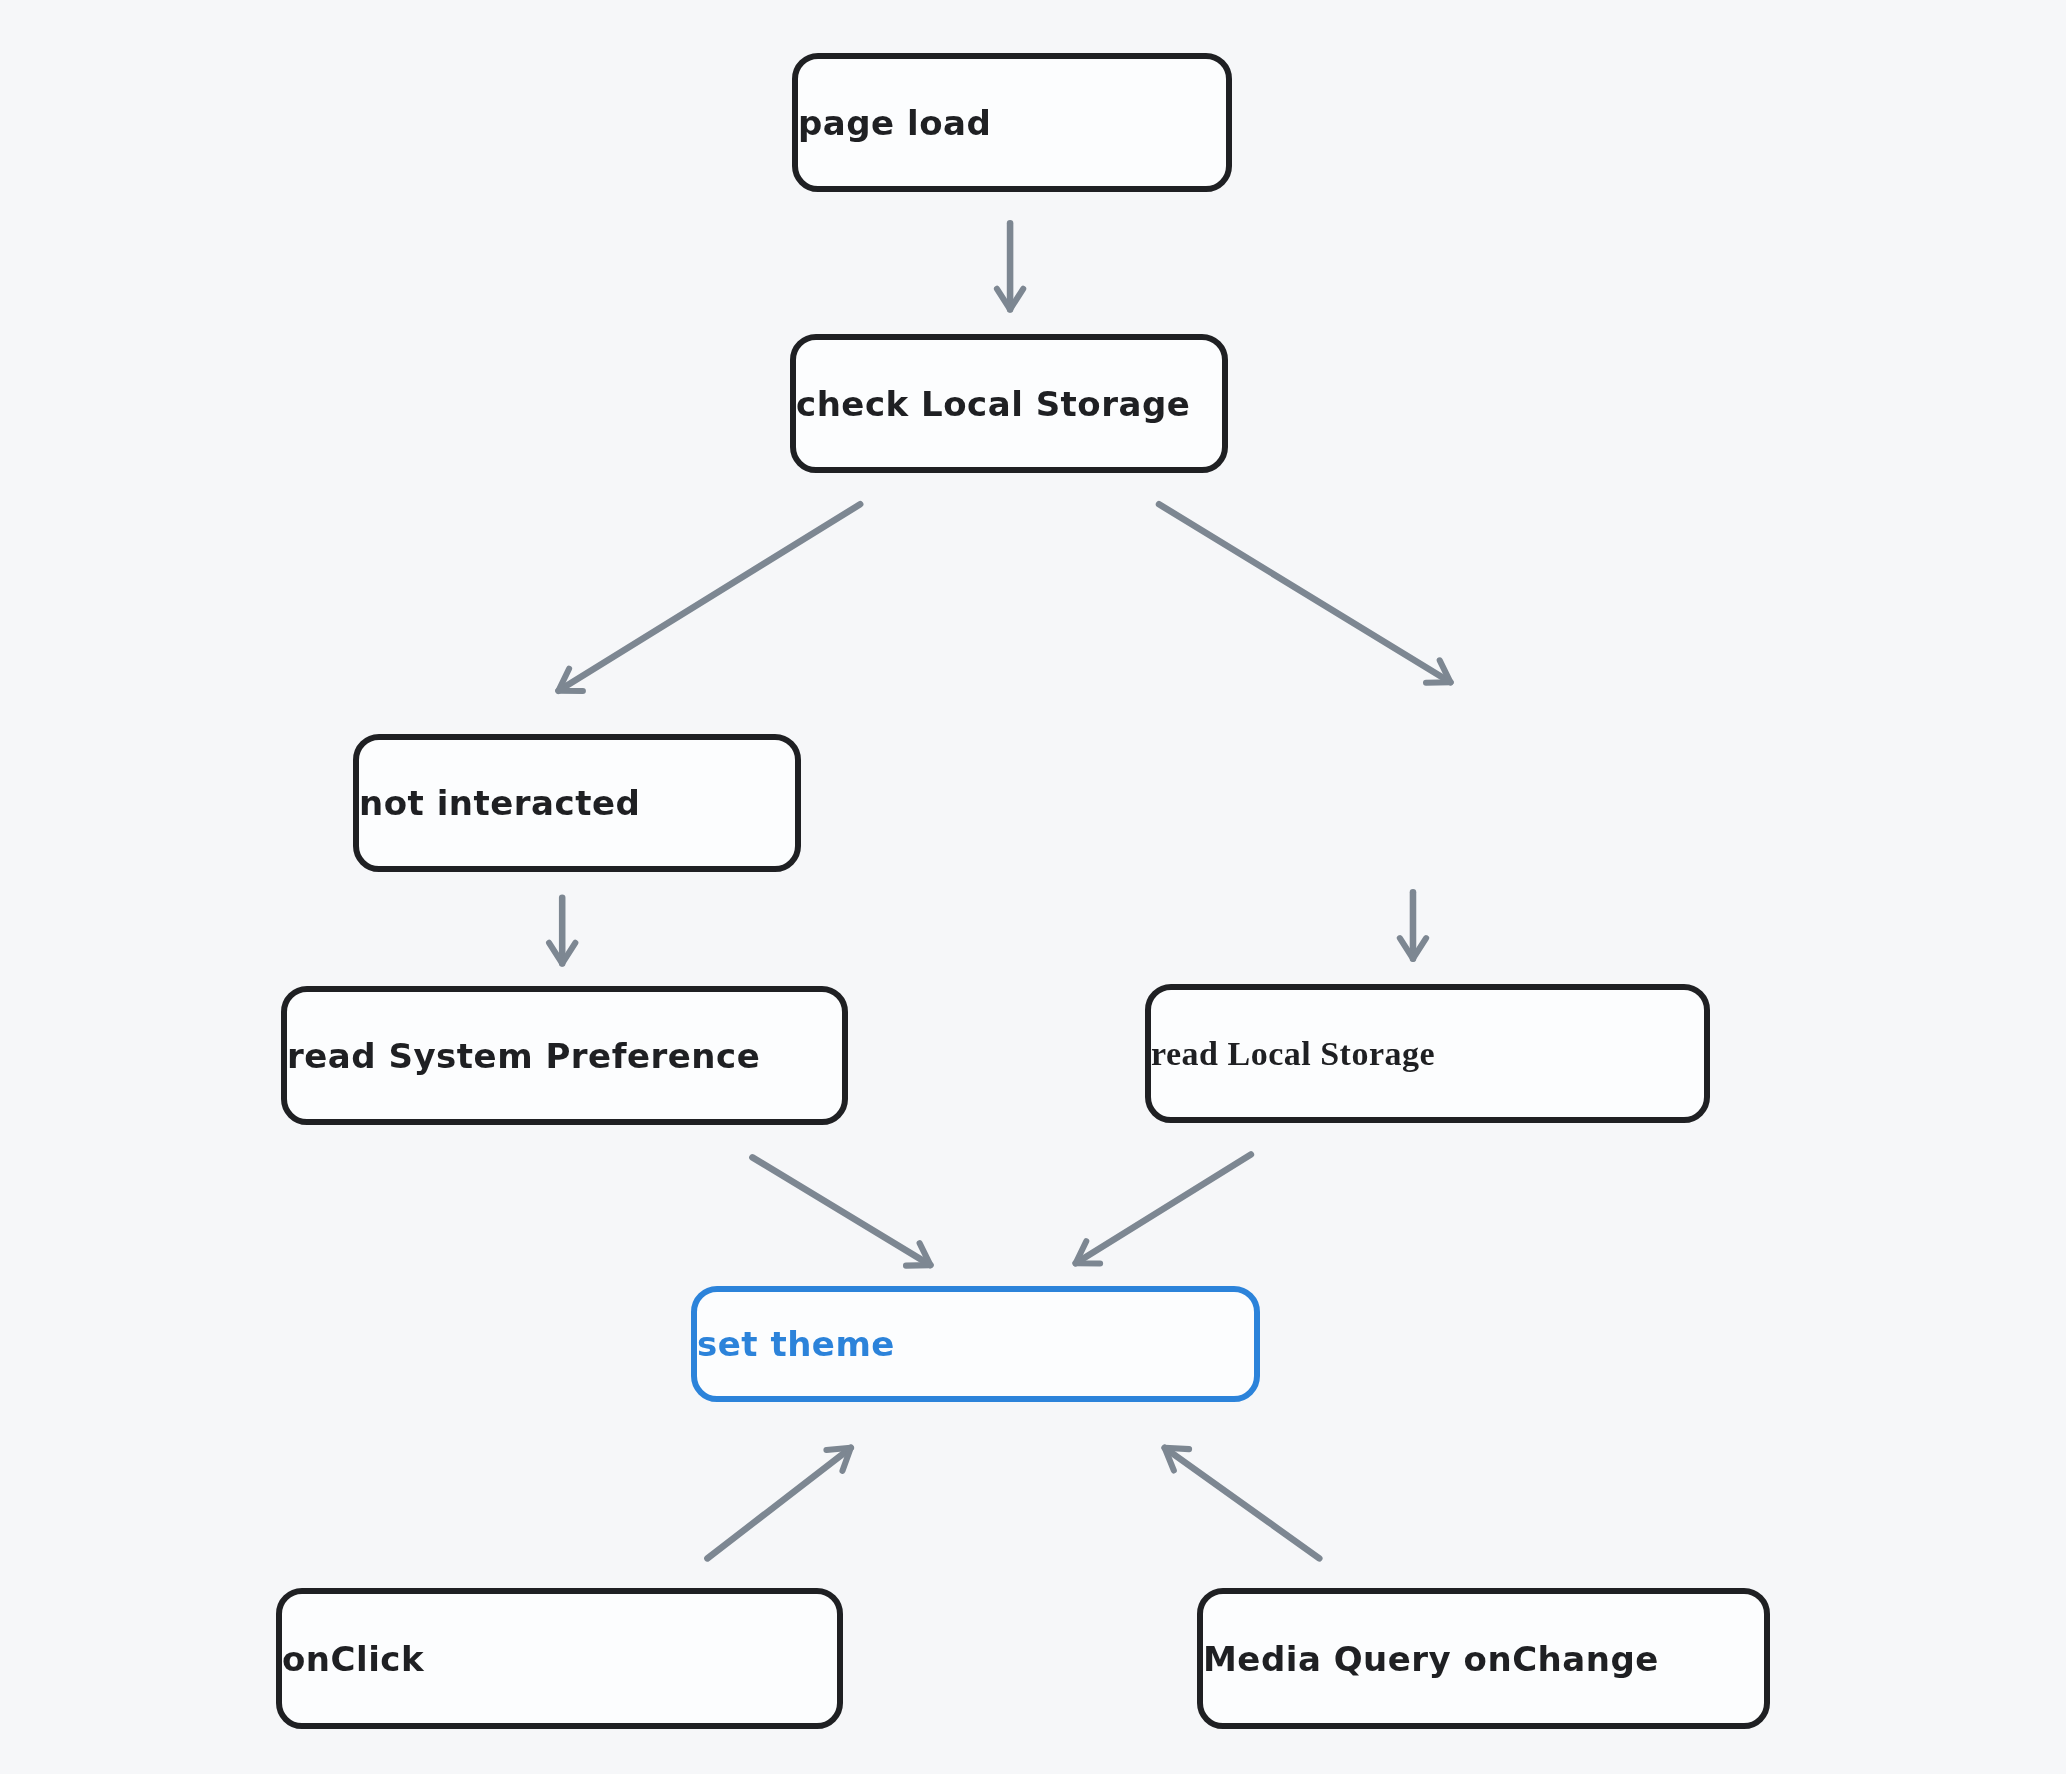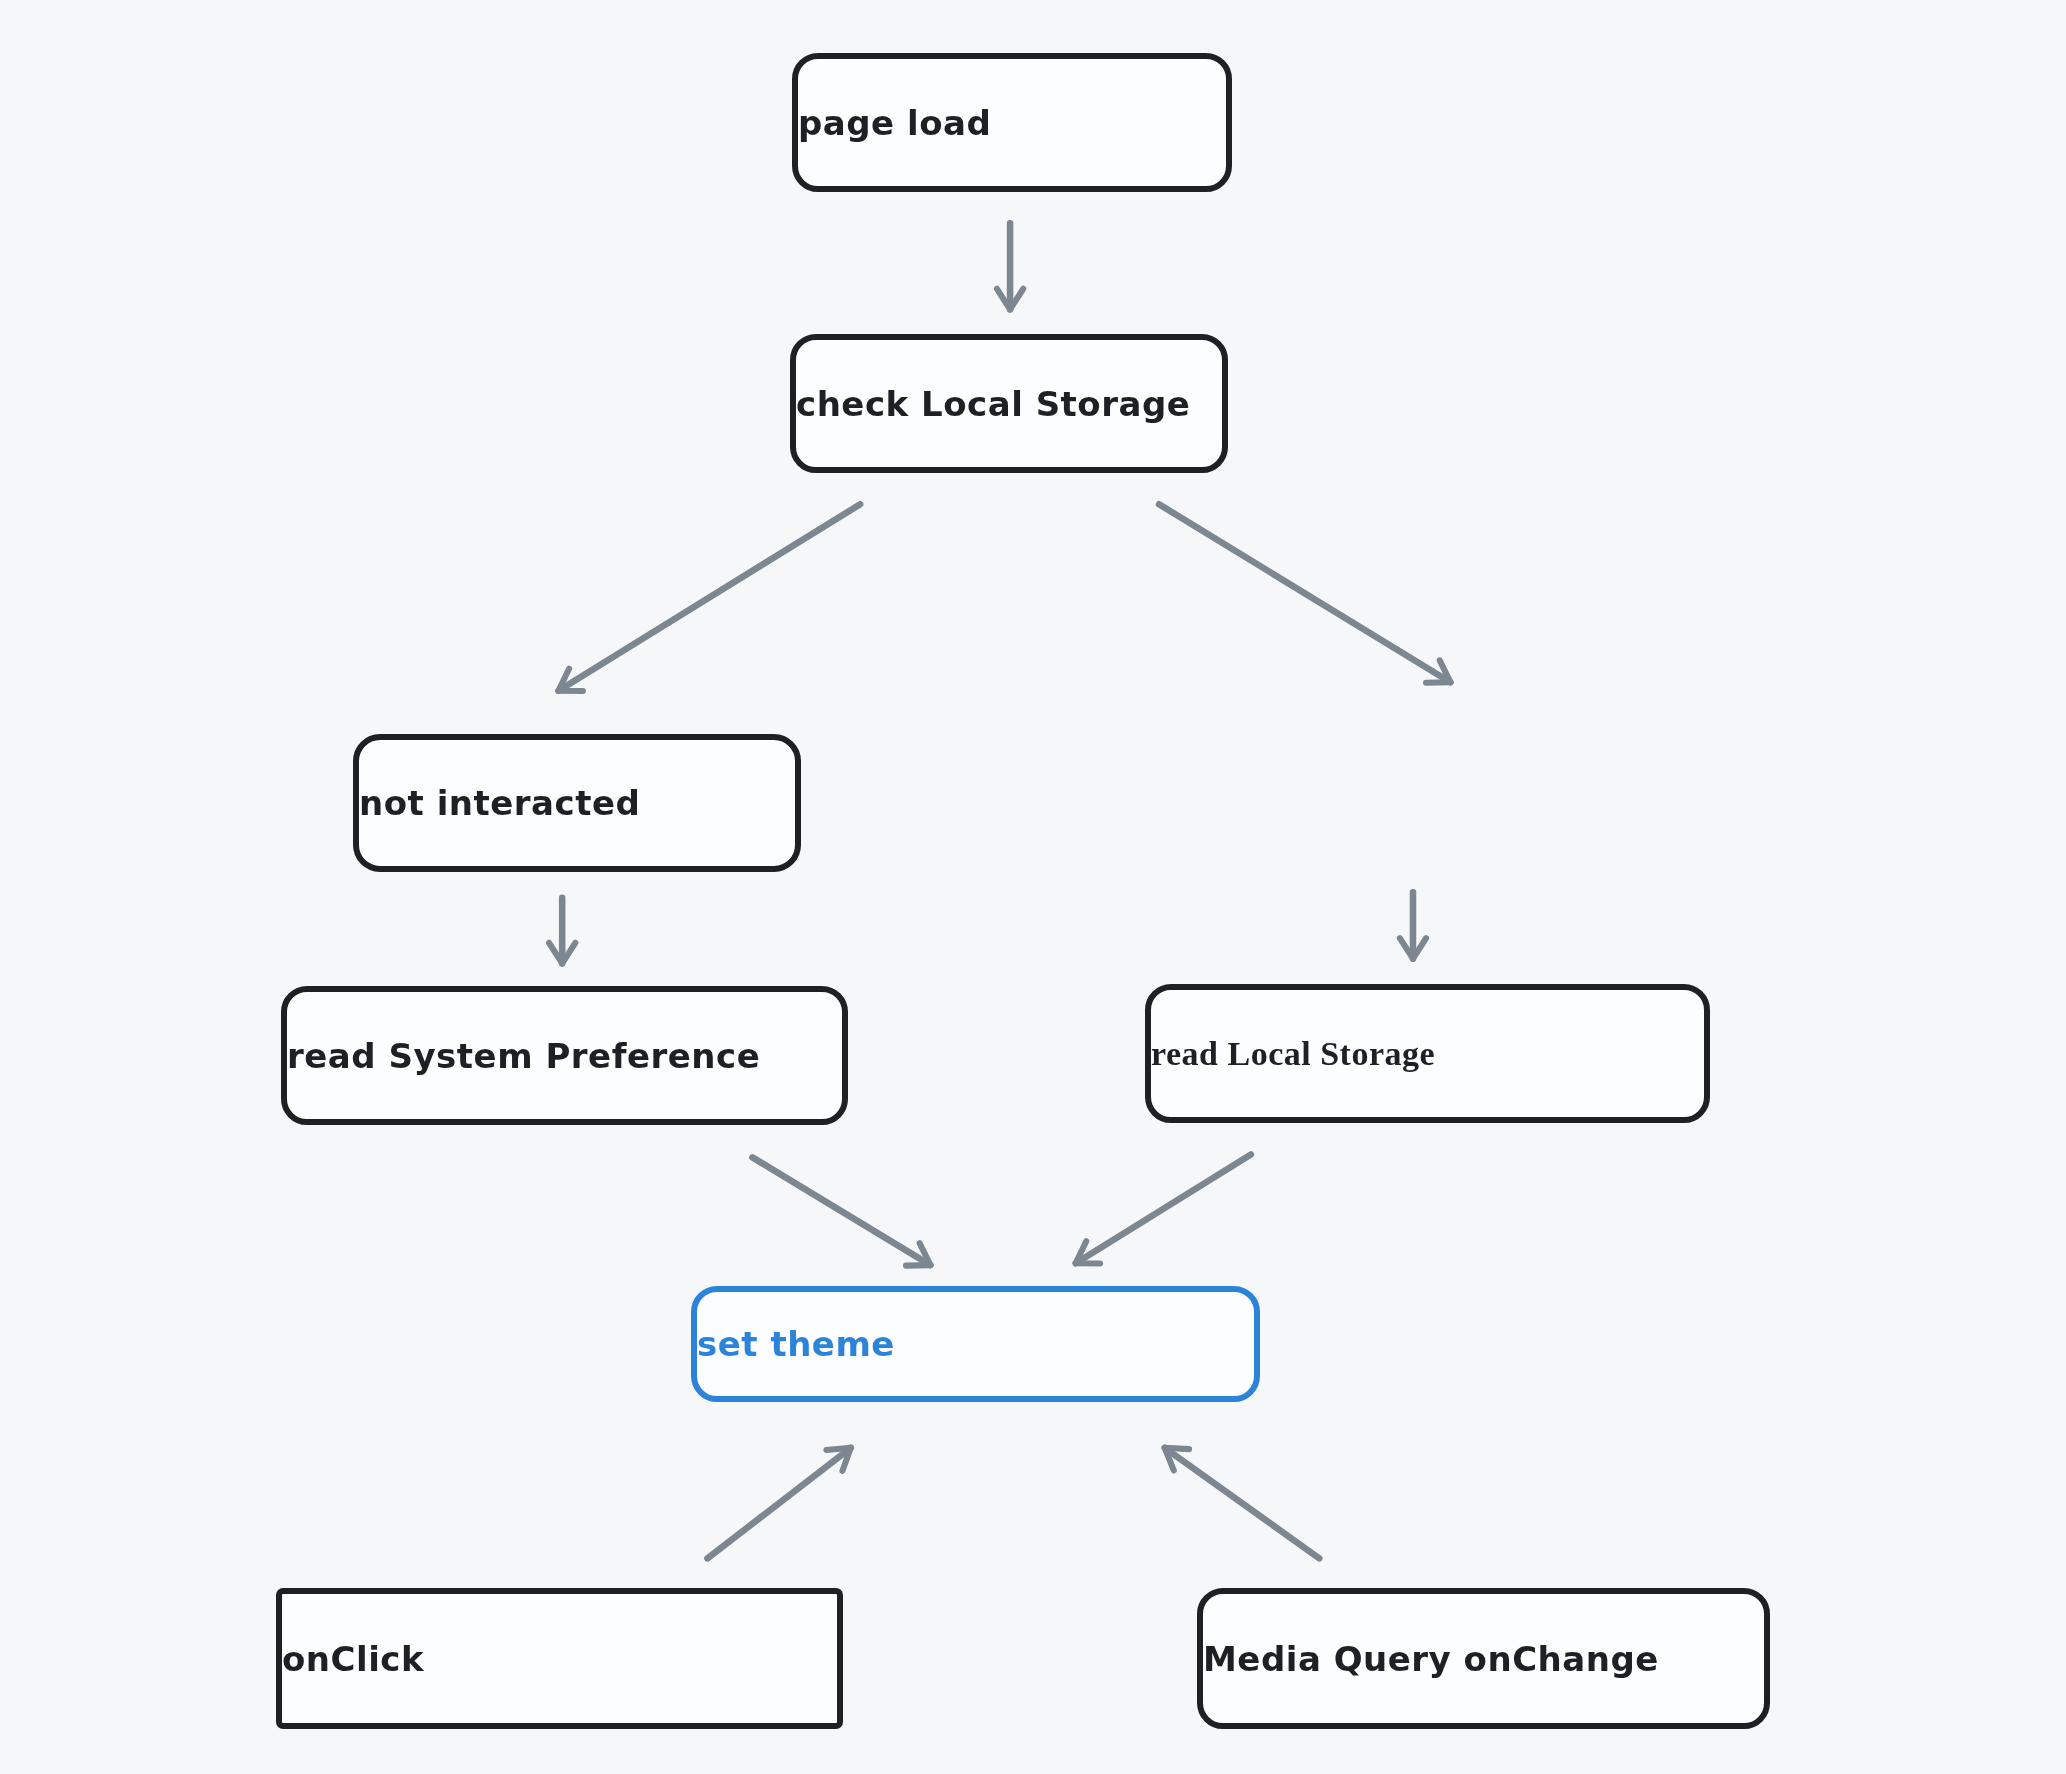--- a/index.html
+++ b/index.html
@@ -34,26 +34,26 @@
     letter-spacing: 0.5px;
     white-space: nowrap;
   }
   .node.accent {
     border-color: #2c83da;
     color: #2c83da;
   }
   
   #n-page-load       { left: 792px;  top: 53px;   width: 440px; height: 139px; }
   #n-check-storage   { left: 790px;  top: 334px;  width: 438px; height: 139px; }
-  #n-not-interacted  { left: 353px;  top: 734px;  width: 448px; height: 138px; border-radius: 27px; }
+  #n-not-interacted  { left: 353px;  top: 734px;  width: 448px; height: 138px; }
   #n-has-interacted  { left: 1179px; top: 727px;  width: 447px; height: 138px; }
   #n-read-system     { left: 281px;  top: 986px; width: 567px; height: 139px; }
   #n-read-storage    { left: 1145px; top: 984px; width: 565px; height: 139px; font-family: Liberation Serif, serif; }
   #n-set-theme       { left: 691px;  top: 1286px; width: 569px; height: 116px; }
-  #n-onclick         { left: 276px;  top: 1588px; width: 567px; height: 141px; border-radius: 7px; }
+  #n-onclick         { left: 276px;  top: 1588px; width: 567px; height: 141px; }
   #n-media-query     { left: 1197px; top: 1588px; width: 573px; height: 141px; }
 </style>
 </head>
 <body>
 
 <div class="stage">
 
   <svg class="edges" width="2067" height="1775" viewBox="0 0 2206 1894" xmlns="http://www.w3.org/2000/svg">
     <defs>
       <marker id="ah" viewBox="0 0 40 40" refX="30" refY="20" markerWidth="40" markerHeight="40" markerUnits="userSpaceOnUse" orient="auto">

